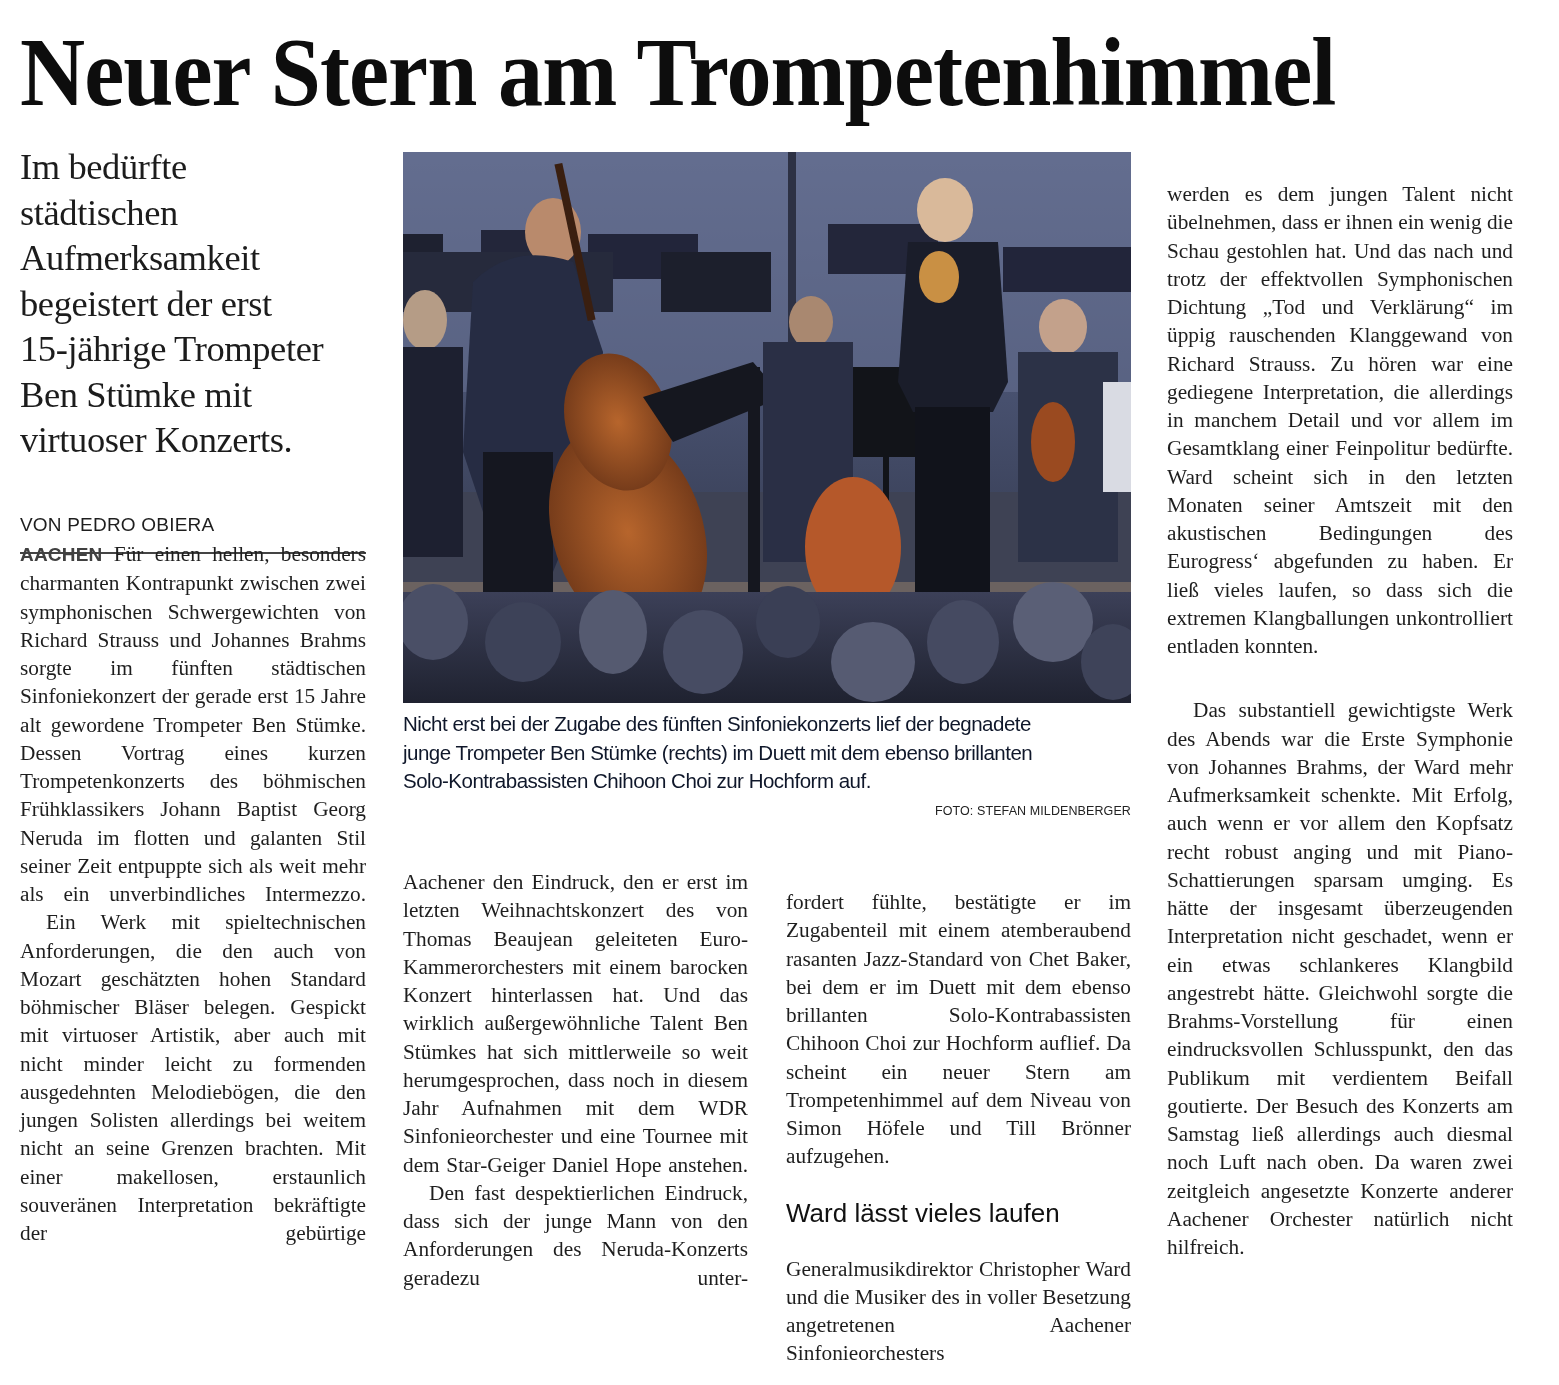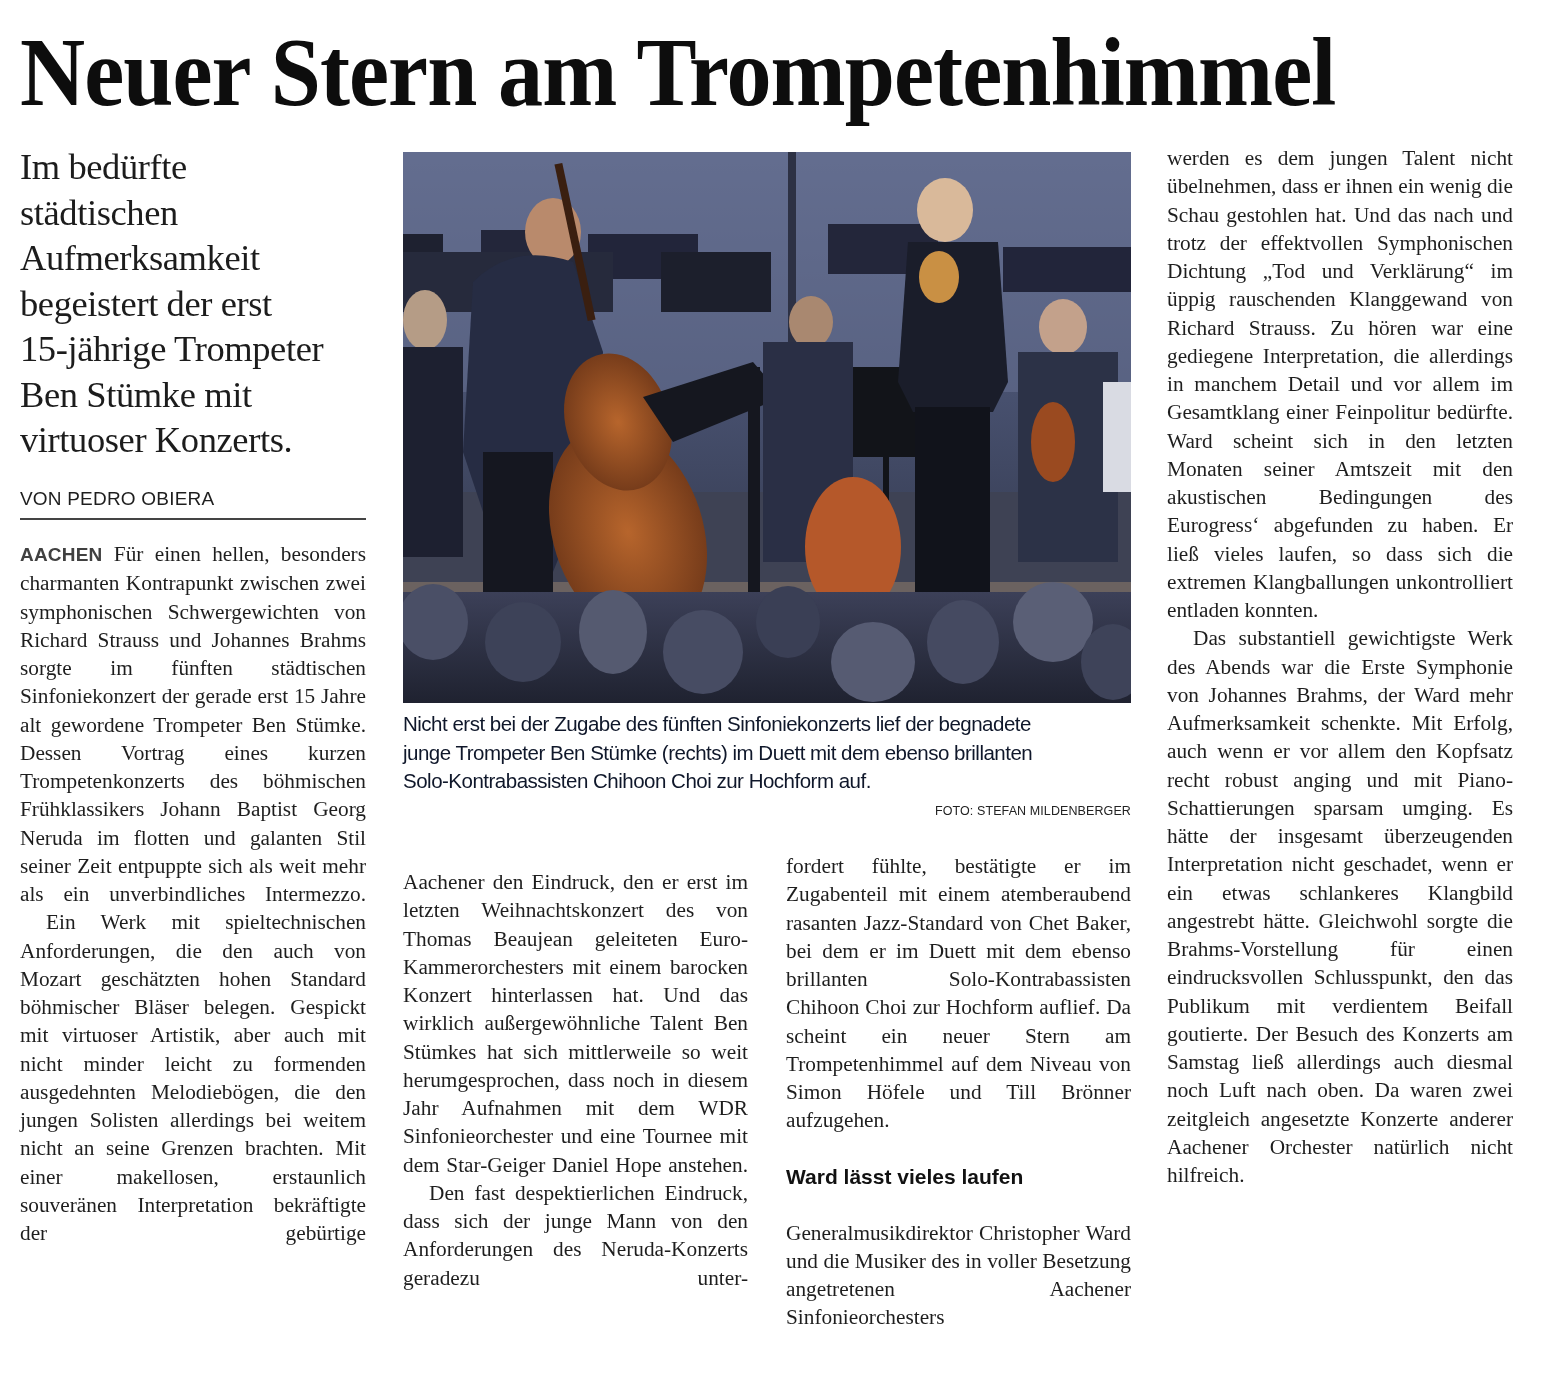--- a/index.html
+++ b/index.html
@@ -13,46 +13,46 @@
     transform: scaleX(0.92); transform-origin: left top;
   }
 
   .subhead {
     position: absolute; left: 20px; top: 144px; width: 360px;
     font-family: "Liberation Serif", serif; font-size: 36.5px; line-height: 45.5px;
     color: #1c1c1c; letter-spacing: -0.4px;
   }
 
   .byline {
-    position: absolute; left: 20px; top: 486px; width: 346px;
+    position: absolute; left: 20px; top: 512px; width: 346px;
     font-family: "Liberation Sans", sans-serif; font-size: 19px; line-height: 26px;
     letter-spacing: 0.2px; color: #1e1e1e;
-    border-bottom: 2px solid #444; padding-bottom: 6px;
+    border-bottom: 2px solid #444; padding-bottom: 14px;
   }
 
   .col {
     position: absolute; font-family: "Liberation Serif", serif;
     font-size: 21.3px; line-height: 28.25px; color: #1e1e1e;
     text-align: justify; hyphens: manual;
   }
   .col p { text-align: justify; text-align-last: justify; }
-  .col p.last { text-align-last: left; }
+  .col p.last { text-align-last: left; margin-top: 36px; }
   .col p.indent { text-indent: 26px; }
   .dateline {
     font-family: "Liberation Sans", sans-serif; font-weight: bold;
     font-size: 19px; letter-spacing: 0.2px; color: #404040;
   }
   .col1 { left: 20px; top: 540px; width: 346px; }
   .col2 { left: 403px; top: 868px; width: 345px; }
   .col3 { left: 786px; top: 852px; width: 345px; }
   .col4 { left: 1167px; top: 144px; width: 346px; }
 
   .subheading {
-    font-family: "Liberation Sans", sans-serif; font-weight: bold;
-    font-size: 21px; line-height: 28px; color: #111;
+    font-family: "Liberation Sans", sans-serif; font-weight: normal;
+    font-size: 26px; line-height: 28px; color: #111;
     margin-top: 28px; margin-bottom: 28px; text-align: left;
   }
 
   
   .photo {
     position: absolute; left: 403px; top: 152px; width: 728px; height: 551px;
     overflow: hidden; background: #2c3142;
   }
   .photo svg { display: block; width: 100%; height: 100%; }
 

